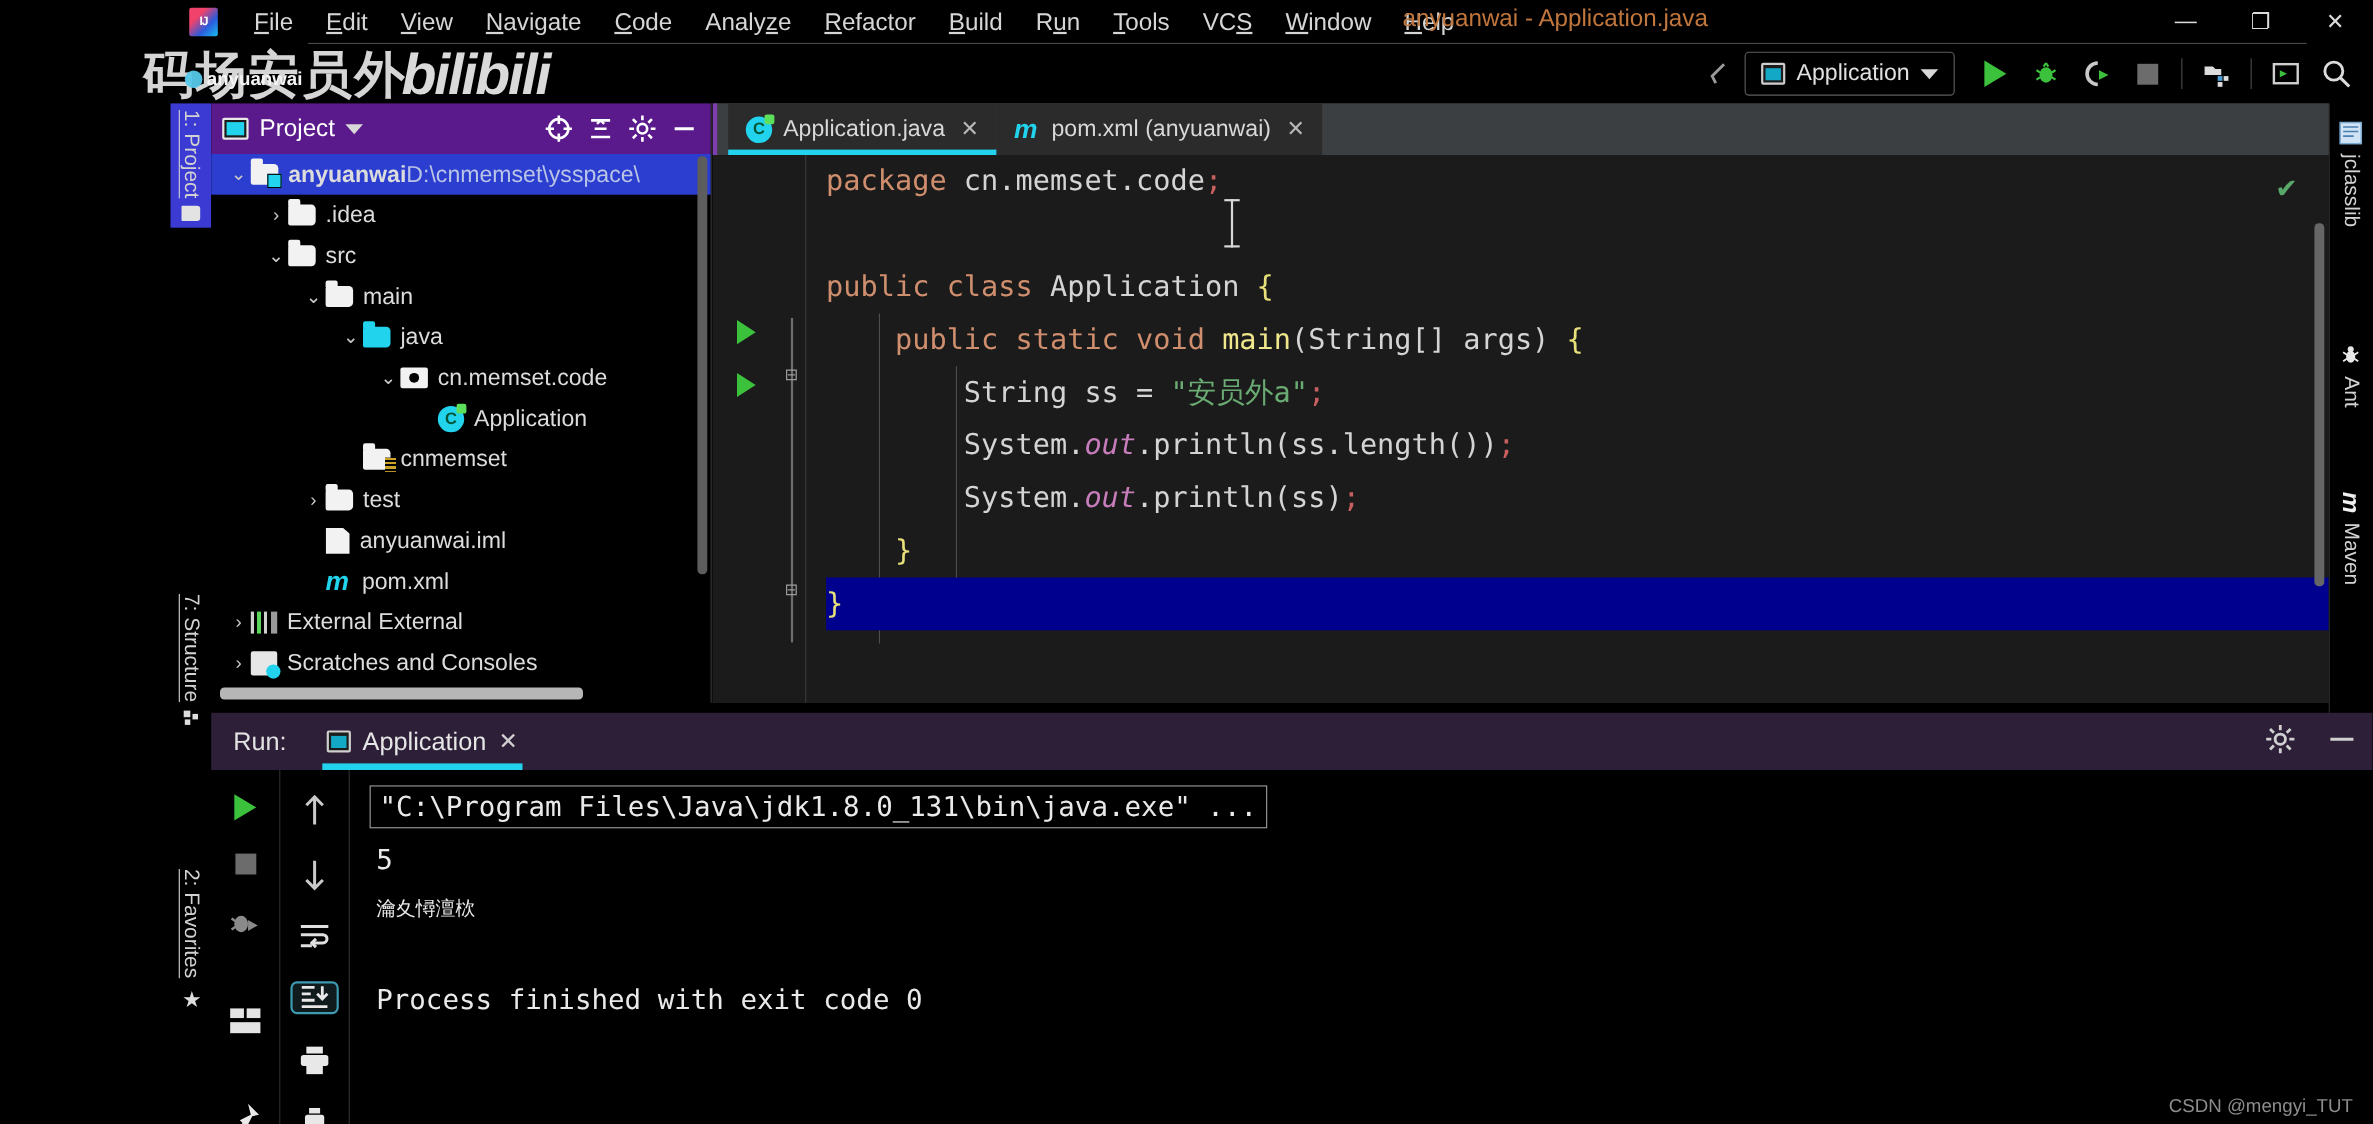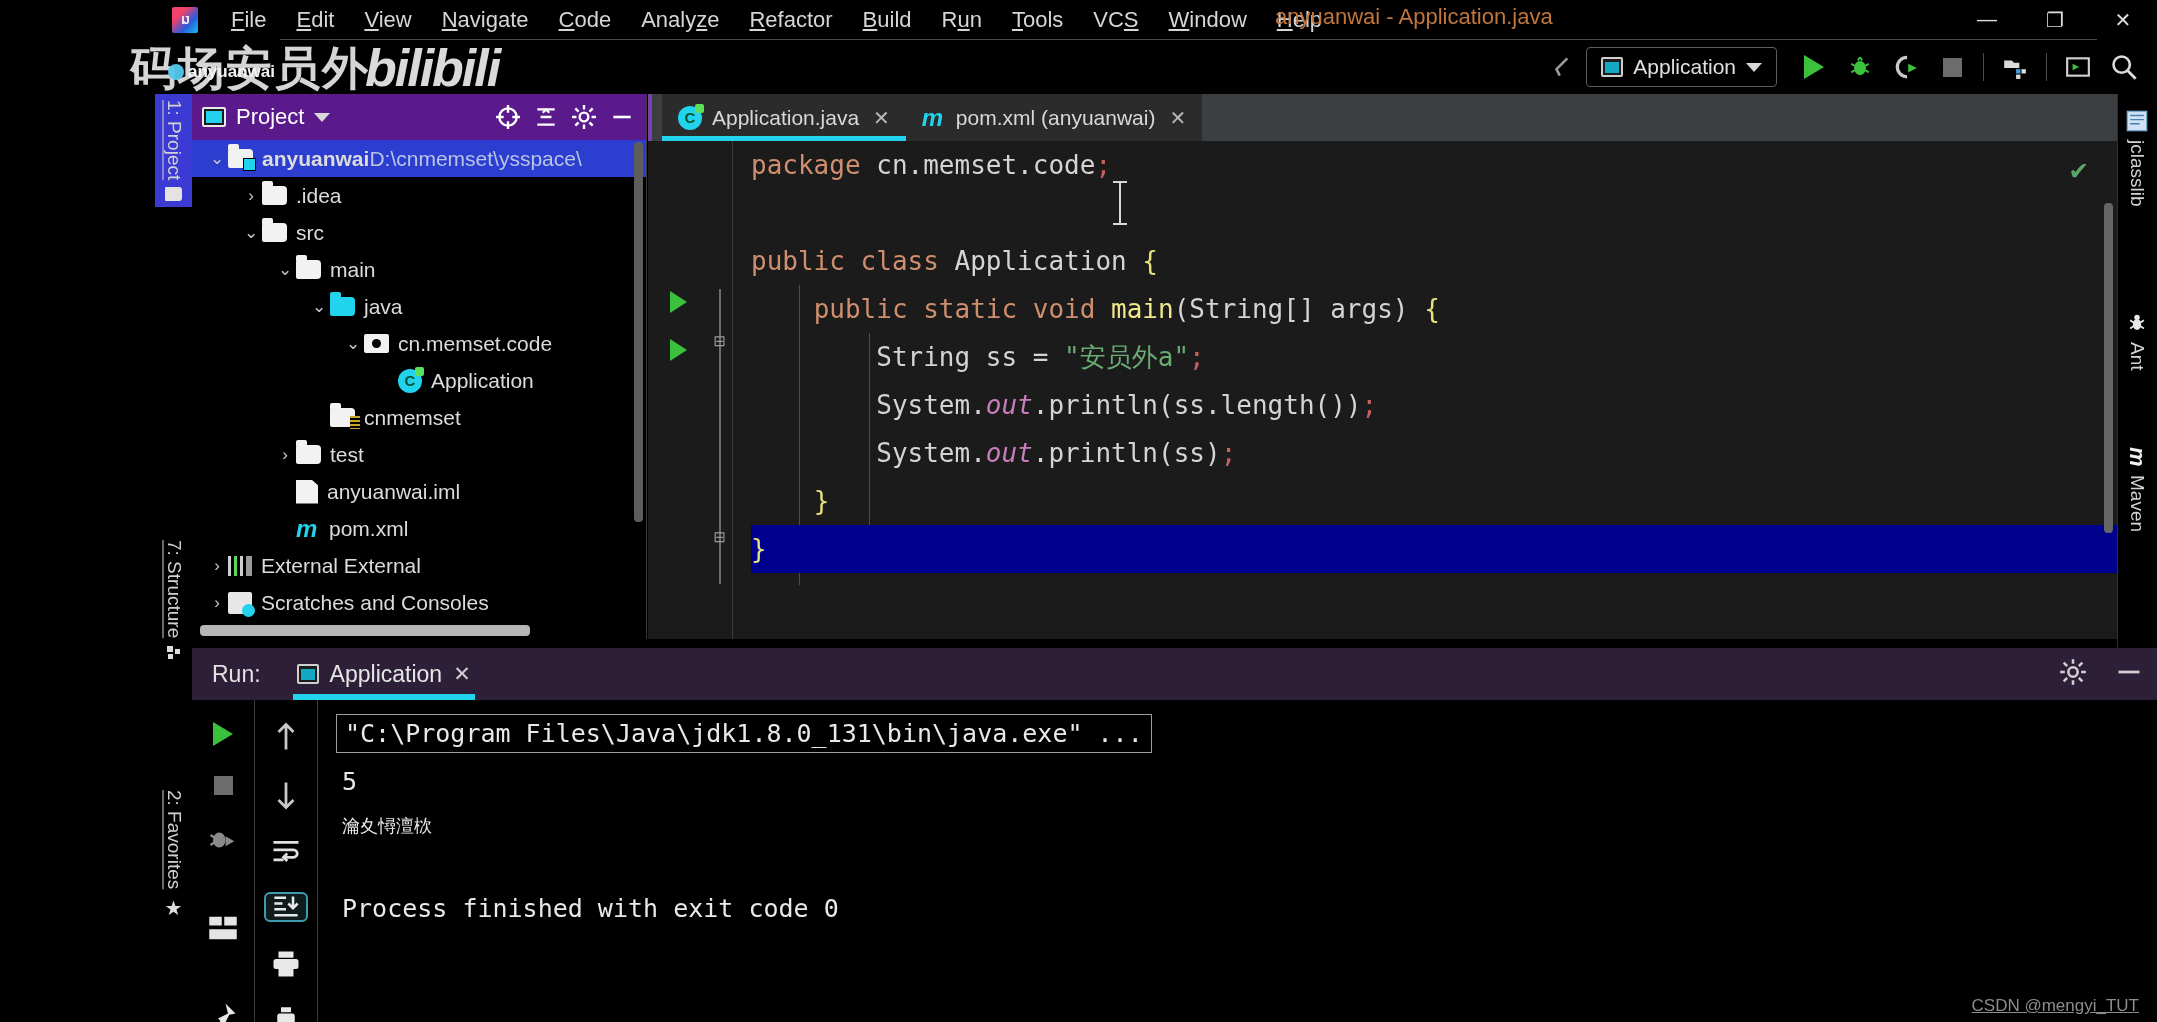--- a/index.html
+++ b/index.html
@@ -62,21 +62,21 @@
     position: absolute; left: 168px; top: 62px; z-index: 41;
     display: flex; align-items: center; gap: 4px; pointer-events: none;
   }
   .wm-handle .dot {
     width: 16px; height: 16px; border-radius: 50%;
     background: #56c8ea; opacity: .95;
   }
   .wm-handle .txt { color: #f4f4f4; font-size: 17px; font-weight: bold; }
   .wm-csdn {
     position: absolute; right: 18px; bottom: 6px; z-index: 40;
-    color: #8d8d8d; font-size: 17px; pointer-events: none; text-decoration: underline;
+    color: #8d8d8d; font-size: 17px; pointer-events: none;
   }
 
   
   .toolbar {
     position: absolute; left: 172px; top: 39px; right: 0; height: 55px;
     background: #000; display: flex; align-items: center;
   }
   .tb-sep-line {
     position: absolute; left: 108px; top: 0; right: 60px; height: 1px;
     background: #4a4a4a;

